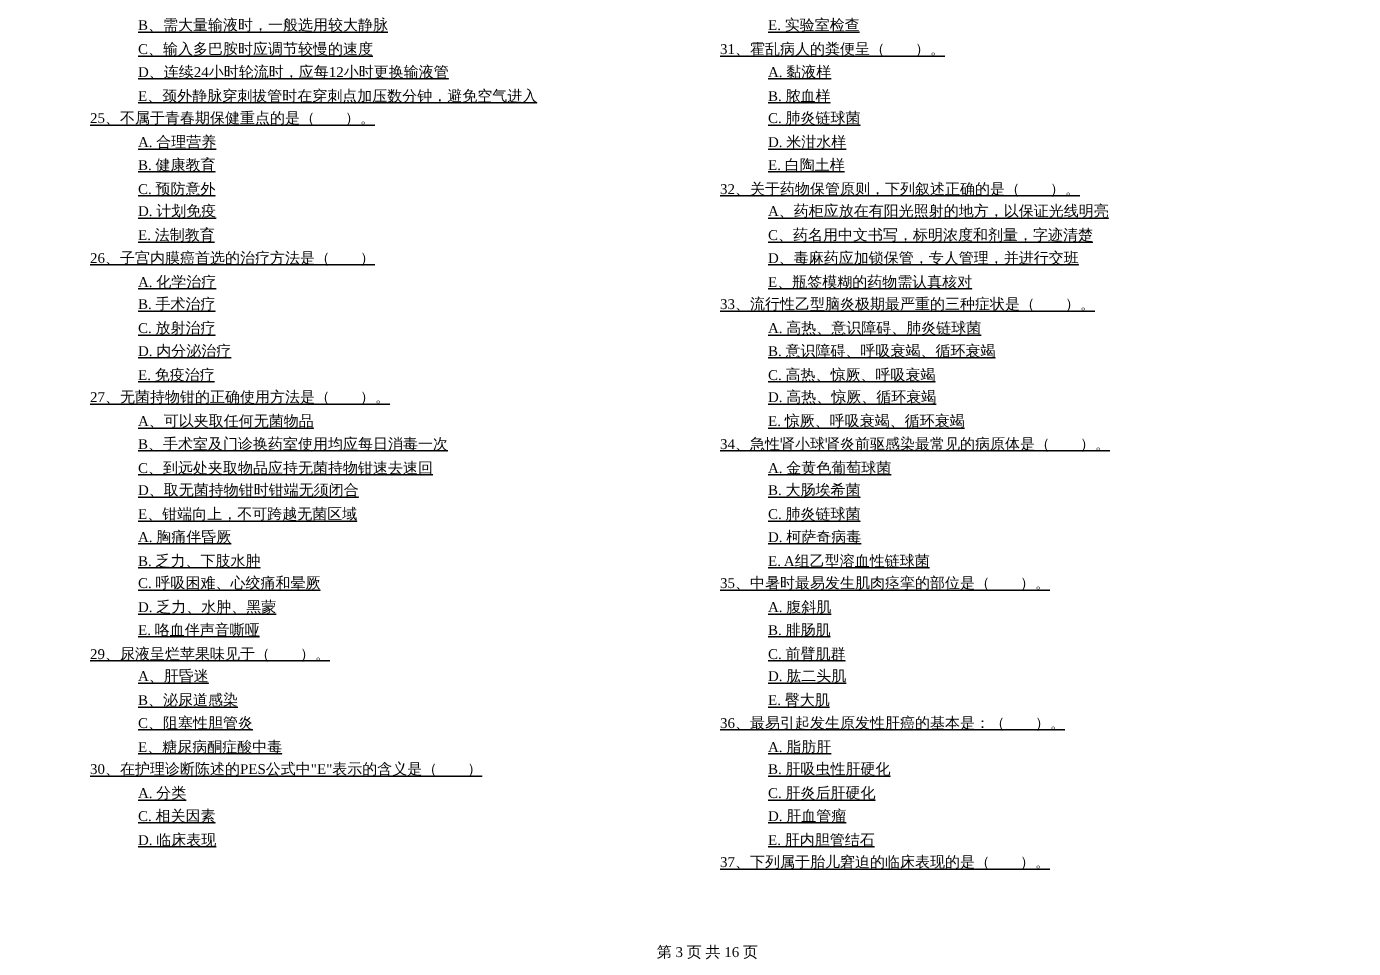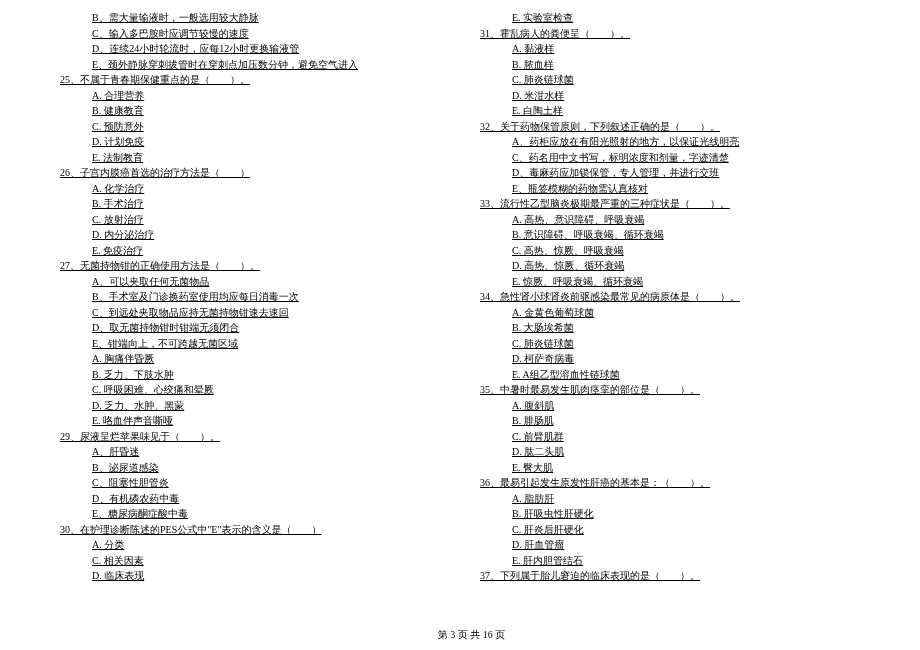--- a/index.html
+++ b/index.html
@@ -71,42 +71,41 @@
       <div class="option-line">E、钳端向上，不可跨越无菌区域</div>
       <div class="option-line">A. 胸痛伴昏厥</div>
       <div class="option-line">B. 乏力、下肢水肿</div>
       <div class="option-line">C. 呼吸困难、心绞痛和晕厥</div>
       <div class="option-line">D. 乏力、水肿、黑蒙</div>
       <div class="option-line">E. 咯血伴声音嘶哑</div>
       <div class="question-line">29、尿液呈烂苹果味见于（　　）。</div>
       <div class="option-line">A、肝昏迷</div>
       <div class="option-line">B、泌尿道感染</div>
       <div class="option-line">C、阻塞性胆管炎</div>
-      <div class="option-line">D、有机磷农药中毒</div>
       <div class="option-line">E、糖尿病酮症酸中毒</div>
       <div class="question-line">30、在护理诊断陈述的PES公式中"E"表示的含义是（　　）</div>
       <div class="option-line">A. 分类</div>
       <div class="option-line">C. 相关因素</div>
       <div class="option-line">D. 临床表现</div>
     </div>
   <div class="column" id="right-col">
       <div class="option-line">E. 实验室检查</div>
       <div class="question-line">31、霍乱病人的粪便呈（　　）。</div>
       <div class="option-line">A. 黏液样</div>
       <div class="option-line">B. 脓血样</div>
       <div class="option-line">C. 肺炎链球菌</div>
       <div class="option-line">D. 米泔水样</div>
       <div class="option-line">E. 白陶土样</div>
       <div class="question-line">32、关于药物保管原则，下列叙述正确的是（　　）。</div>
       <div class="option-line">A、药柜应放在有阳光照射的地方，以保证光线明亮</div>
       <div class="option-line">C、药名用中文书写，标明浓度和剂量，字迹清楚</div>
       <div class="option-line">D、毒麻药应加锁保管，专人管理，并进行交班</div>
       <div class="option-line">E、瓶签模糊的药物需认真核对</div>
       <div class="question-line">33、流行性乙型脑炎极期最严重的三种症状是（　　）。</div>
-      <div class="option-line">A. 高热、意识障碍、呼吸衰竭</div>
+      <div class="option-line">A. 高热、意识障碍、肺炎链球菌</div>
       <div class="option-line">B. 意识障碍、呼吸衰竭、循环衰竭</div>
       <div class="option-line">C. 高热、惊厥、呼吸衰竭</div>
       <div class="option-line">D. 高热、惊厥、循环衰竭</div>
       <div class="option-line">E. 惊厥、呼吸衰竭、循环衰竭</div>
       <div class="question-line">34、急性肾小球肾炎前驱感染最常见的病原体是（　　）。</div>
       <div class="option-line">A. 金黄色葡萄球菌</div>
       <div class="option-line">B. 大肠埃希菌</div>
       <div class="option-line">C. 肺炎链球菌</div>
       <div class="option-line">D. 柯萨奇病毒</div>
       <div class="option-line">E. A组乙型溶血性链球菌</div>

